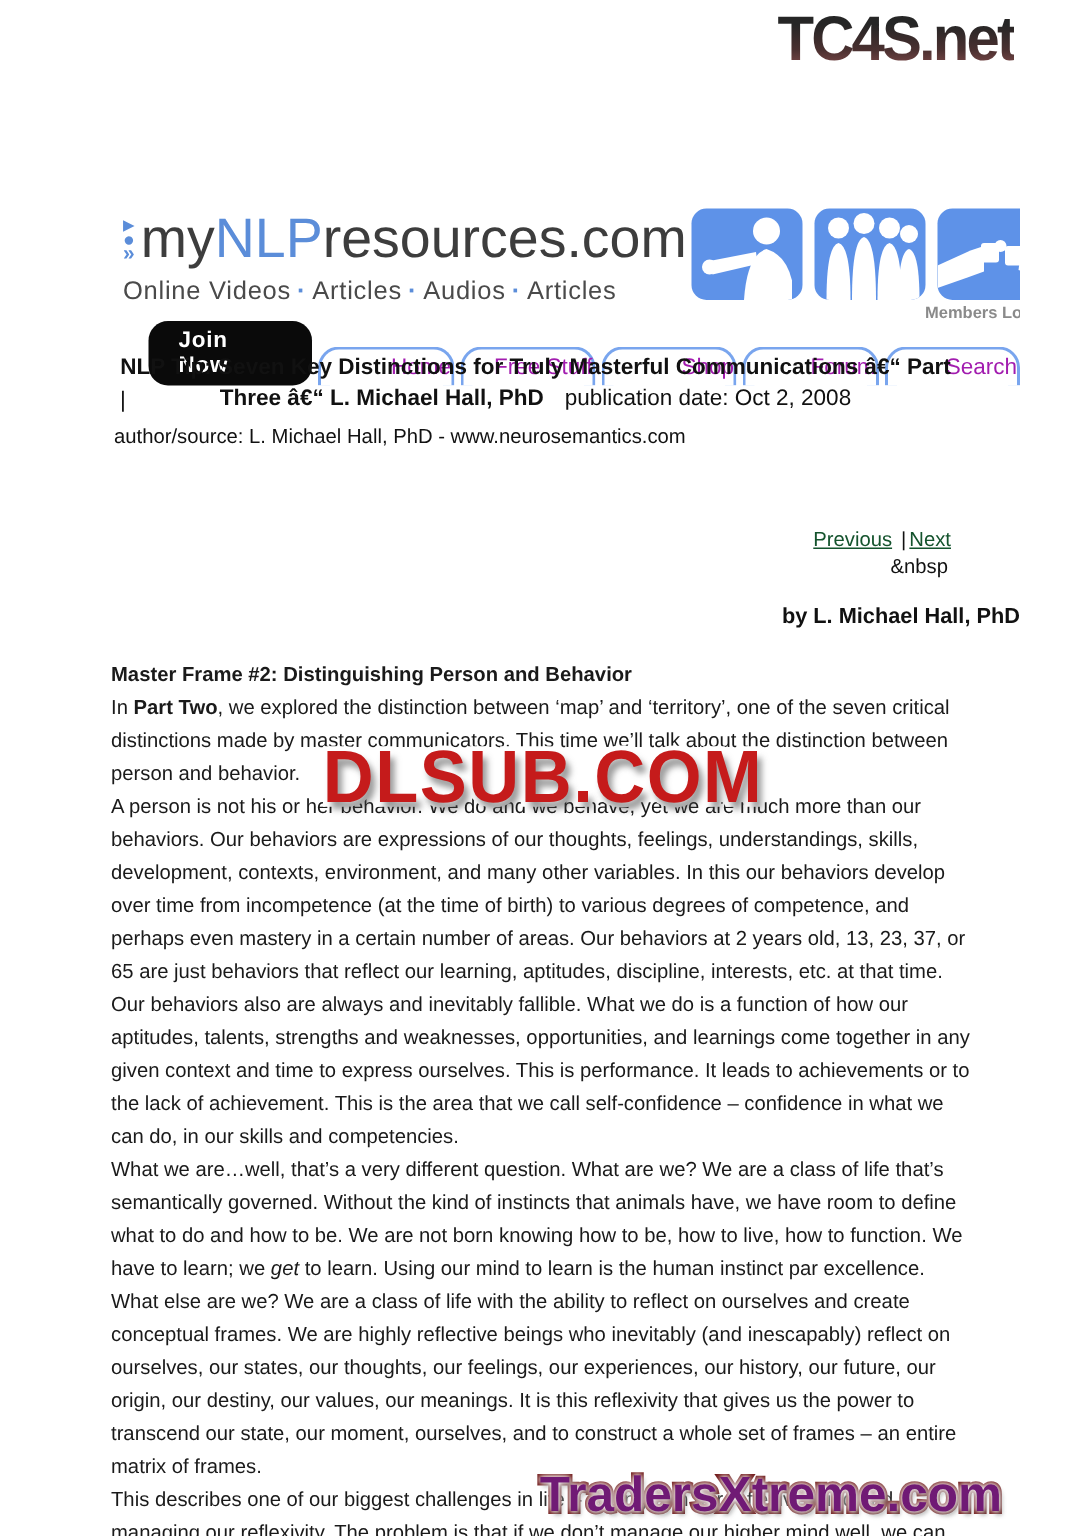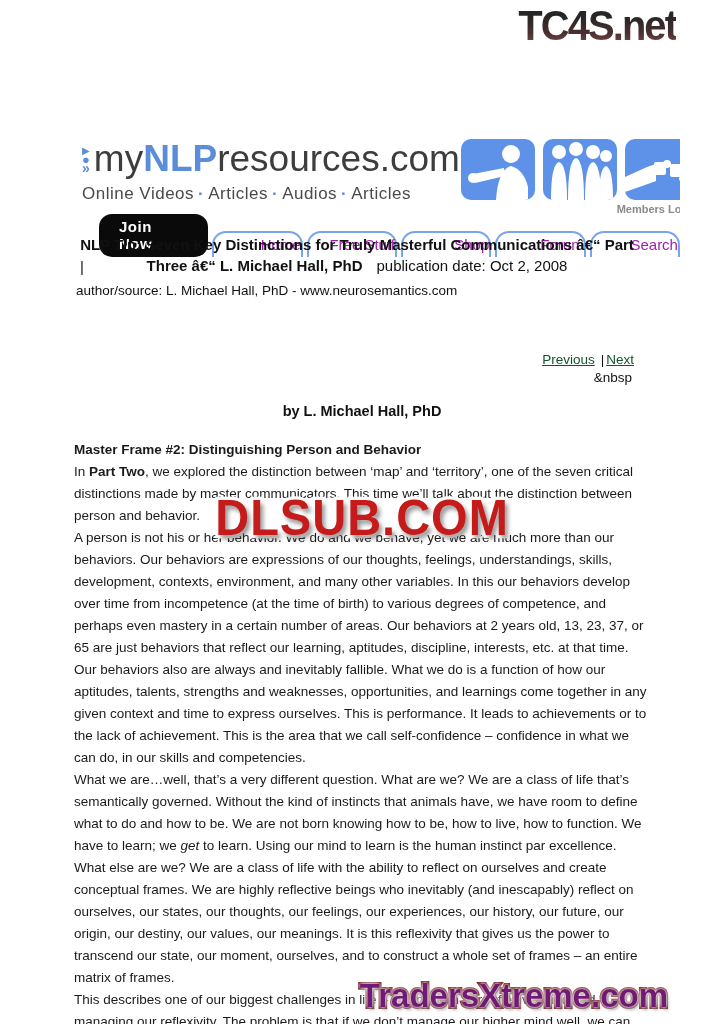--- a/index.html
+++ b/index.html
@@ -19,21 +19,21 @@
     -webkit-background-clip:text; background-clip:text; color:transparent;
   }
   
   .site-logo { position:absolute; top:138px; left:38px; }
   .logo-row { display:flex; align-items:center; }
   .logo-glyphs { display:flex; flex-direction:column; align-items:center; line-height:9px; margin-right:4px; color:#5b8dd9; }
   .logo-glyphs .g1{ font-size:10px; }
   .logo-glyphs .g2{ font-size:13px; }
   .logo-glyphs .g3{ font-size:14px; font-weight:bold; }
   .logo-text { font-size:37px; letter-spacing:0px; color:#3d3d3d; }
-  .logo-text .accent { color:#5b8dd9; font-weight:bold;margin-top:24px; }
+  .logo-text .accent { color:#5b8dd9; font-weight:normal;margin-top:24px; }
   .tagline { margin-top:4px; font-size:17px; color:#4a4a4a; letter-spacing:0.5px; }
   .tagline .sep { color:#5b8dd9; font-weight:bold; padding:0 4px; }
   
   .tiles-wrap { position:absolute; top:139px; left:417px; width:240px;font-weight:bold; }
   .tiles { display:flex; gap:8px; }
   .tile { width:74px; height:61px; background:#5e92e8; border-radius:10px; overflow:hidden; }
   .tile svg { display:block; width:100%; height:100%; }
   .tile svg * { fill:#ffffff; }
   .members { text-align:right; font-size:11px; color:#8a8a8a; margin-top:3px; }
   
@@ -53,21 +53,21 @@
     text-align:center; font-size:15px; line-height:21px;
   }
   .title-block .ttl { font-weight:bold; }
   .title-block .pub { font-weight:normal; margin-left:14px; }
   .pipe { position:absolute; top:258px; left:36px; font-size:15px; }
   .author { position:absolute; top:283px; left:32px; font-size:13.5px; }
   .pagenav { position:absolute; top:352px; right:46px; font-size:13.5px; }
   .pagenav a { color:#14532d; text-decoration:underline; cursor:pointer; }
   .pagenav .sep { color:#111; padding:0 2px 0 6px; }
   .nbsp { position:absolute; top:370px; right:48px; font-size:13.5px; color:#111; }
-  .byline { position:absolute; top:403px; left:0; width:100%; text-align:center; font-weight:bold; font-size:14.5px; }
+  .byline { position:absolute; top:403px; left:0; width:100%; text-align:right; font-weight:bold; font-size:14.5px; }
   
   .body-text {
     position:absolute; top:439px; left:30px; right:28px;
     font-size:13.5px; line-height:22px; color:#1a1a1a; text-align:left;
   }
   .body-text p { margin:0; }
   .b { font-weight:bold; }
   .i { font-style:italic; }
   
   .dlsub {

